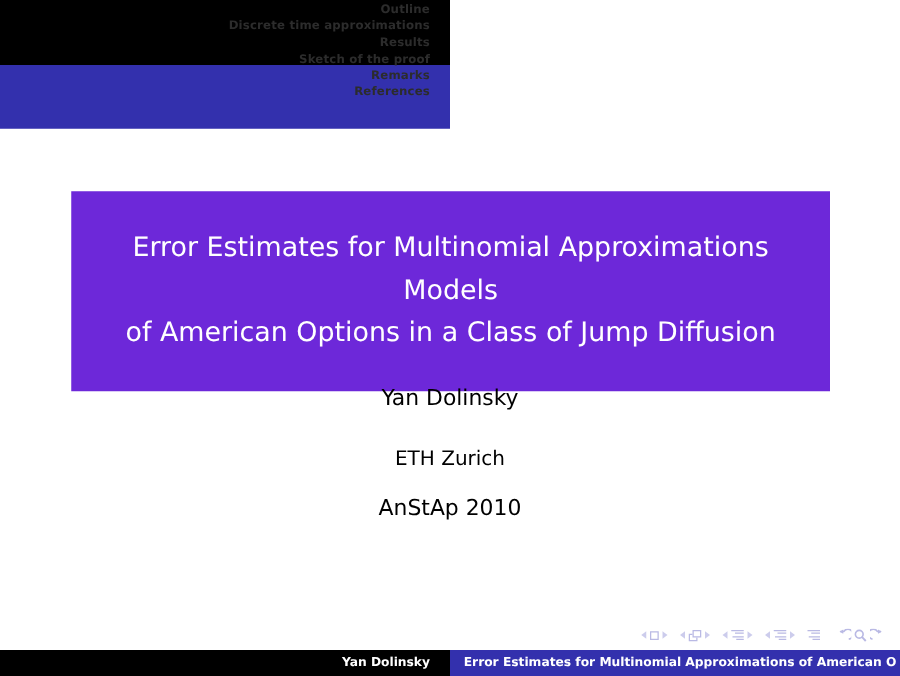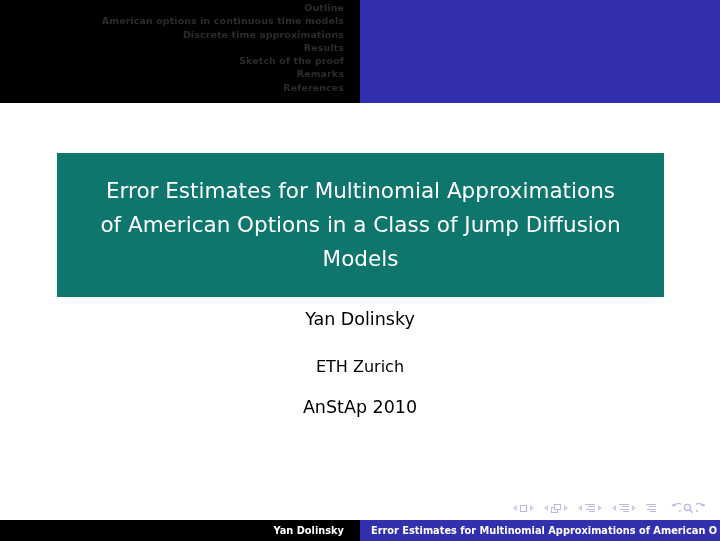--- a/index.html
+++ b/index.html
@@ -23,20 +23,21 @@
   }
 
   
   .headbar {
     position: absolute;
     top: 0;
     left: 0;
     width: 720px;
     height: 103px;
     display: flex;
+    flex-direction: column;
   }
   .headbar-left {
     width: 360px;
     height: 103px;
     background: #000000;
     position: relative;
   }
   .headbar-right {
     width: 360px;
     height: 103px;
@@ -57,22 +58,22 @@
     white-space: nowrap;
     display: block;
   }
 
   
   .titleblock {
     position: absolute;
     left: 57px;
     top: 153px;
     width: 607px;
-    height: 144px;
-    background: #0f766e;
+    height: 160px;
+    background: #6d28d9;
     box-sizing: border-box;
     display: flex;
     align-items: center;
     justify-content: center;
   }
   .titleblock-inner {
     text-align: center;
     color: #ffffff;
     font-size: 21.5px;
     line-height: 34px;
@@ -218,36 +219,35 @@
 </style>
 </head>
 <body>
 
 <div class="slide">
 
   <div class="headbar">
     <div class="headbar-left">
       <div class="outline-list">
         <span class="outline-item">Outline</span>
-        <span class="outline-item">American options in continuous time models</span>
         <span class="outline-item">Discrete time approximations</span>
         <span class="outline-item">Results</span>
         <span class="outline-item">Sketch of the proof</span>
         <span class="outline-item">Remarks</span>
         <span class="outline-item">References</span>
       </div>
     </div>
     <div class="headbar-right"></div>
   </div>
 
   <div class="titleblock">
     <div class="titleblock-inner">
       <span class="title-line">Error Estimates for Multinomial Approximations</span>
+      <span class="title-line">Models</span>
       <span class="title-line">of American Options in a Class of Jump Diffusion</span>
-      <span class="title-line">Models</span>
     </div>
   </div>
 
   <div class="authorblock">
     <div class="author-name">Yan Dolinsky</div>
     <div class="author-inst">ETH Zurich</div>
     <div class="event-name">AnStAp 2010</div>
   </div>
 
   <div class="navsymbols">

